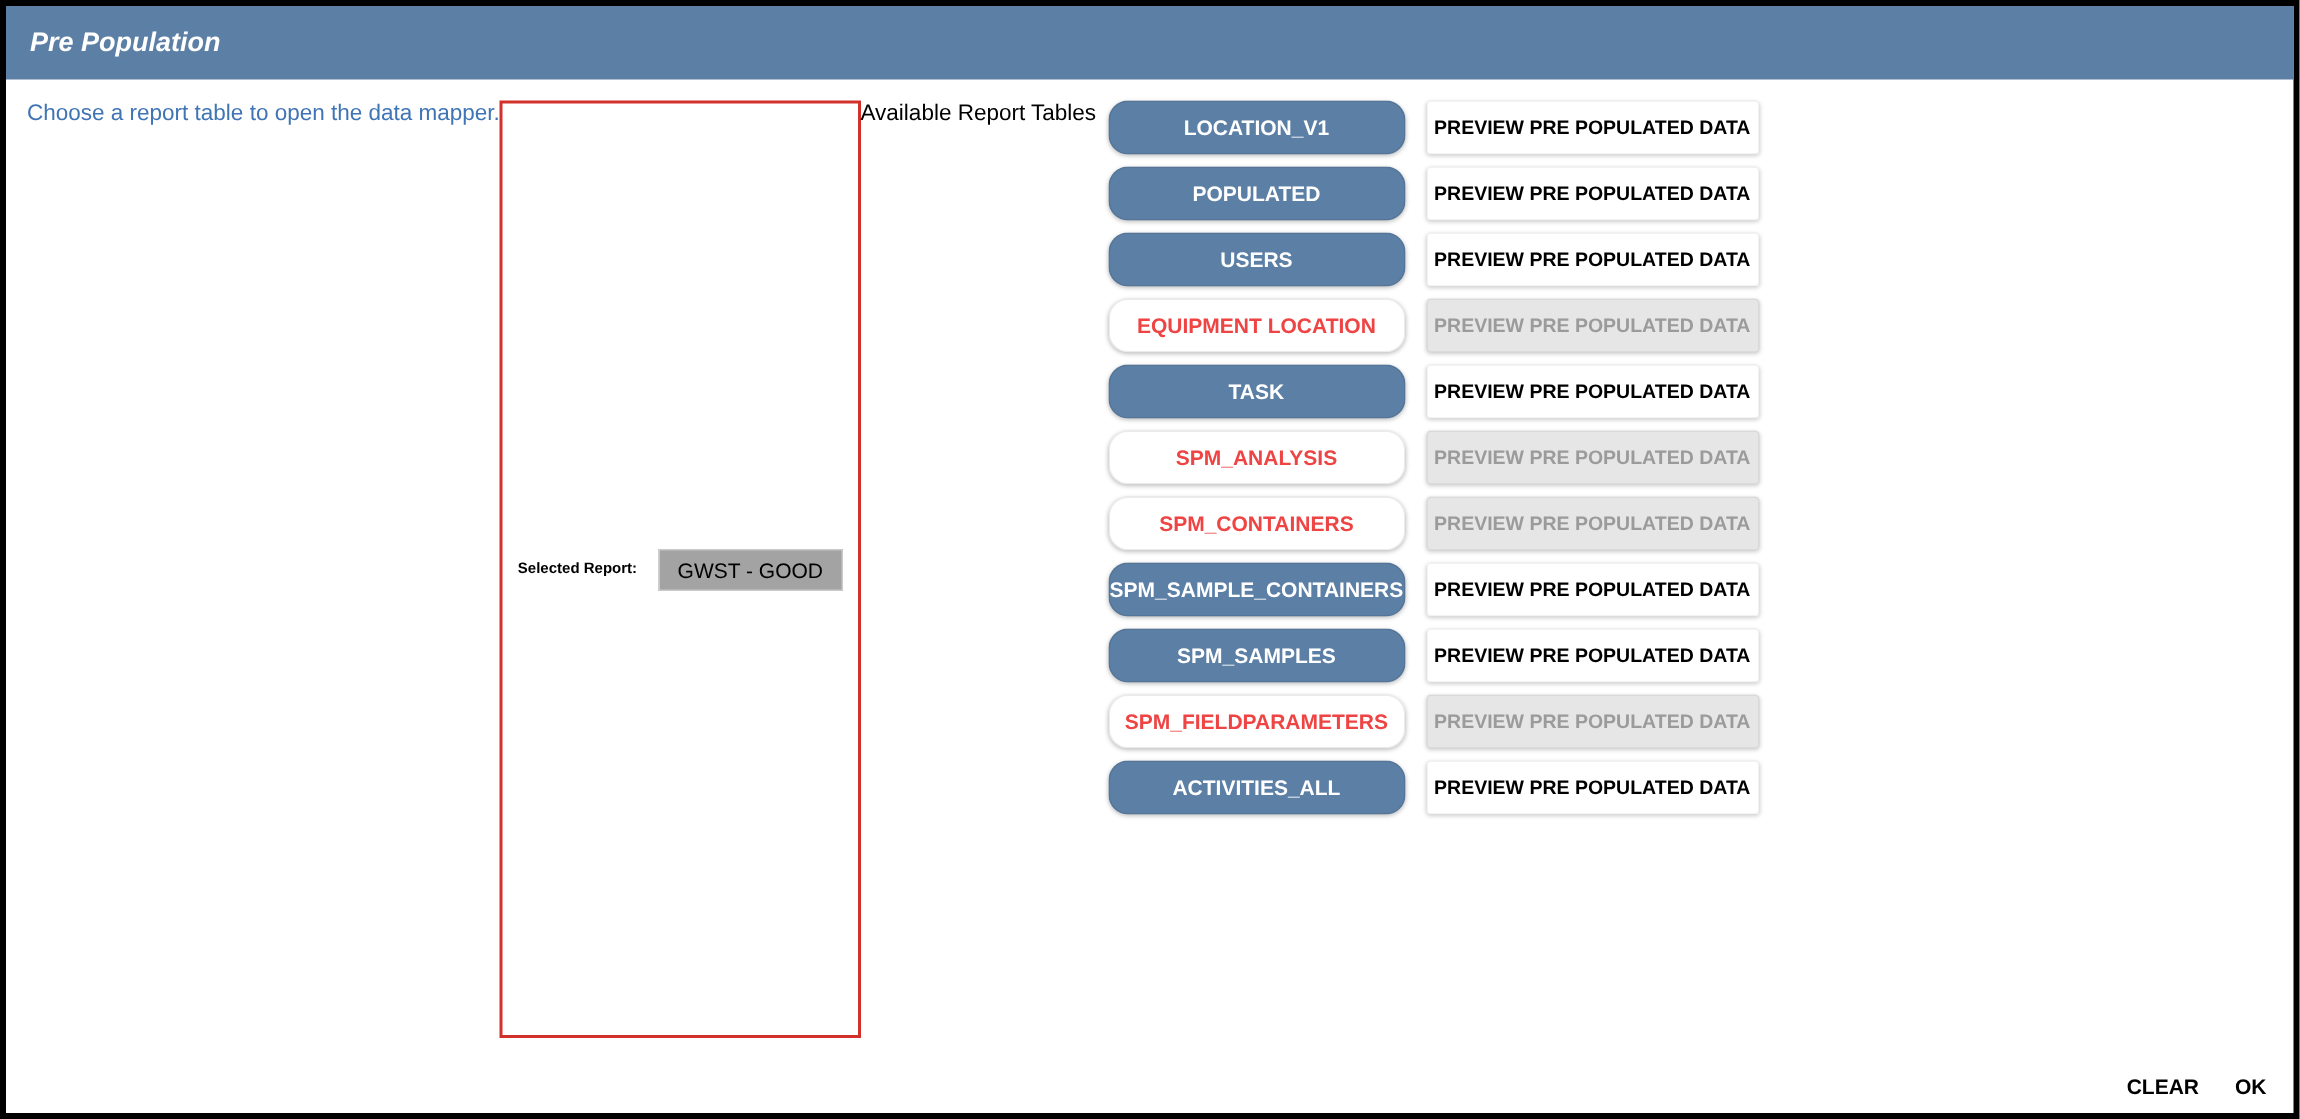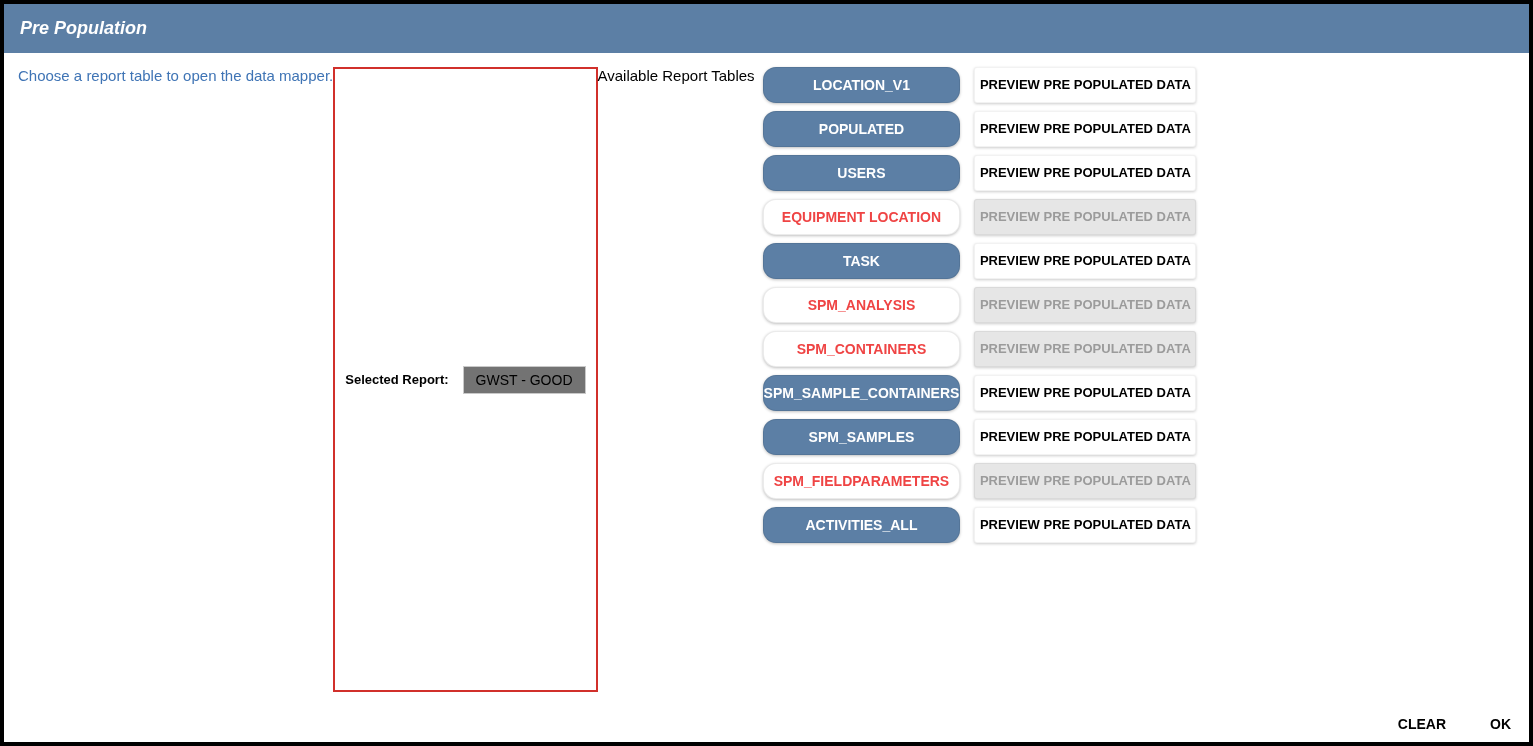--- a/index.html
+++ b/index.html
@@ -40,27 +40,27 @@
       border: 2px solid #d1302b;
       display: inline-flex;
       align-items: center;
       padding: 8px 10px;
       margin-bottom: 16px;
       width: fit-content;
       background: #fff;
     }
     .selected-report-label {
       font-weight: bold;
-      font-size: 13px;
+      font-size: 10px;
       margin-right: 14px;
       color: #000;
     }
     .selected-report-value {
       border: 1px solid #c9c9c9;
-      background: #737373;
+      background: #a3a3a3;
       padding: 5px 12px;
       font-size: 14px;
       color: #000;
     }
     .available-label {
       font-weight: normal;
       font-size: 15px;
       margin-bottom: 14px;
       color: #000;
       text-align: center;
@@ -108,21 +108,21 @@
       color: #000;
     }
     .preview-button.disabled {
       background: #e6e6e6;
       color: #9b9b9b;
       cursor: default;
     }
     .footer {
       display: flex;
       justify-content: flex-end;
-      gap: 44px;
+      gap: 24px;
       padding: 8px 18px 10px 0;
       font-size: 14px;
       font-weight: bold;
       color: #000;
     }
     .footer-btn {
       cursor: pointer;
     }
   </style>
 </head>

